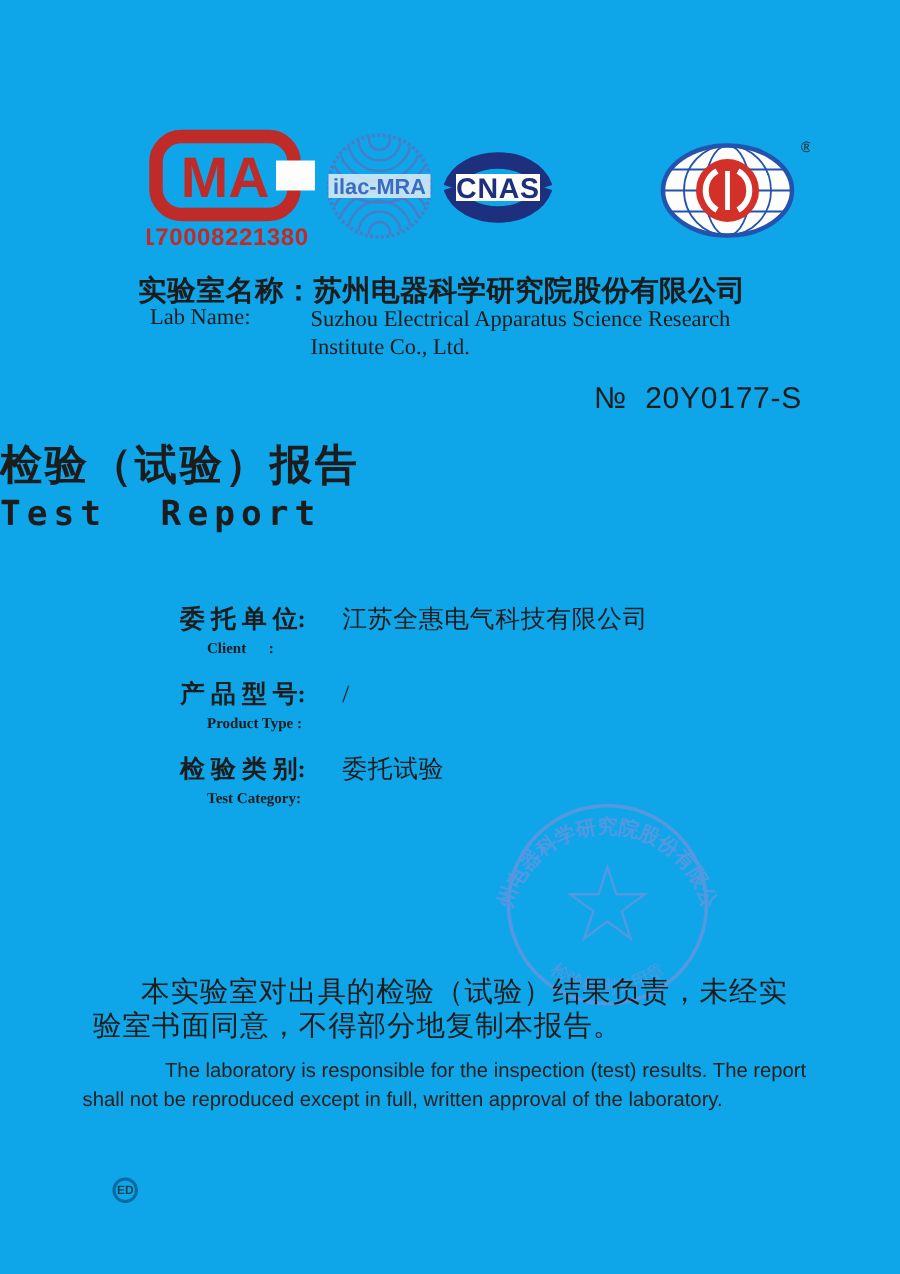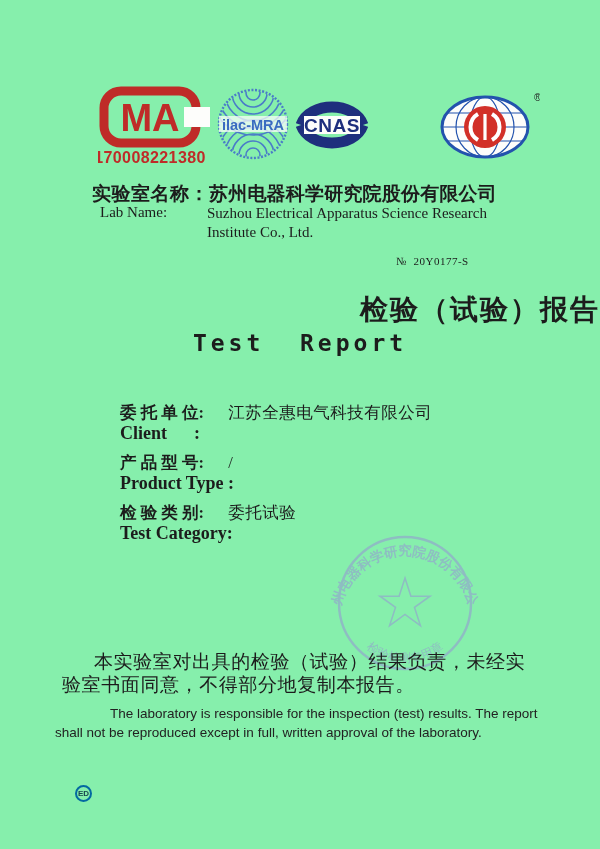--- a/index.html
+++ b/index.html
@@ -1,18 +1,18 @@
 <!DOCTYPE html>
 <html><head>
 <meta charset="utf-8">
 <style>
   html,body{margin:0;padding:0;background:#ffffff;}
   .page{
     position:relative;width:600px;height:849px;overflow:hidden;
-    background:#86efac;
+    background:#0ea5e9;
     font-family:"Liberation Sans",sans-serif;
     color:#1c1c1c;
   }
   .abs{position:absolute;}
   .pre{white-space:pre;}
 
   
   .logo-row{position:absolute;top:86px;left:98px;width:440px;height:82px;}
   .acc-text{
     position:absolute;left:280px;top:6px;width:70px;
@@ -21,35 +21,35 @@
     color:#1e2f7d;letter-spacing:0.3px;
   }
 
   
   .lab-cn{position:absolute;left:92px;top:181px;font-size:19px;font-weight:bold;letter-spacing:0.5px;}
   .lab-cn .lab-val{letter-spacing:0.2px;}
   .lab-en{position:absolute;left:100px;top:204px;font-family:"Liberation Serif",serif;font-size:15px;}
   .lab-en-val{position:absolute;left:207px;top:204px;font-family:"Liberation Serif",serif;font-size:15px;line-height:18.5px;width:280px;}
 
   
-  .report-no{position:absolute;left:396px;top:255px;font-family:Liberation Serif, serif;font-size:11px;letter-spacing:0.5px;}
+  .report-no{position:absolute;left:396px;top:255px;font-family:Liberation Sans, sans-serif;font-size:20px;letter-spacing:0.5px;}
 
   
-  .title-cn{position:absolute;left:0;top:291px;width:600px;text-align:right;
+  .title-cn{position:absolute;left:0;top:291px;width:600px;text-align:left;
     font-size:28px;font-weight:bold;letter-spacing:2px;}
-  .title-en{position:absolute;left:0;top:330px;width:600px;text-align:center;
+  .title-en{position:absolute;left:0;top:330px;width:600px;text-align:left;
     font-family:"DejaVu Sans Mono",monospace;font-weight:bold;font-size:23px;letter-spacing:4px;}
 
   
   .fields{position:absolute;left:120px;top:402px;width:420px;}
   .field{margin-bottom:9px;}
   .f-cn{font-family:"Liberation Serif",serif;font-size:16.5px;line-height:21px;}
   .f-label{display:inline-block;min-width:104px;font-weight:bold;}
   .f-val{letter-spacing:0.5px;}
-  .f-en{font-family:"Liberation Serif",serif;font-weight:bold;font-size:18px;line-height:20px;}
+  .f-en{font-family:"Liberation Serif",serif;font-weight:bold;font-size:10px;line-height:20px;margin-left:18px;}
 
   
   .stamp{position:absolute;left:320px;top:518px;opacity:0.5;filter:blur(0.3px);}
 
   
   .foot-cn{position:absolute;left:62px;top:650px;width:482px;
     font-family:"Liberation Serif",serif;font-size:19px;line-height:23px;text-indent:32px;letter-spacing:0.6px;}
   .foot-en{position:absolute;left:55px;top:704px;width:496px;
     font-family:"Liberation Sans",sans-serif;font-size:13.5px;line-height:19px;text-indent:55px;color:#222;}
 

